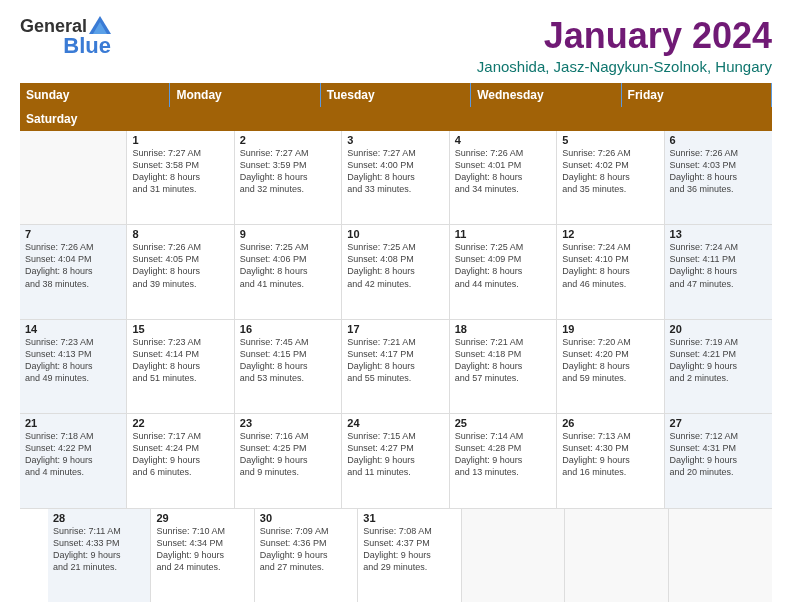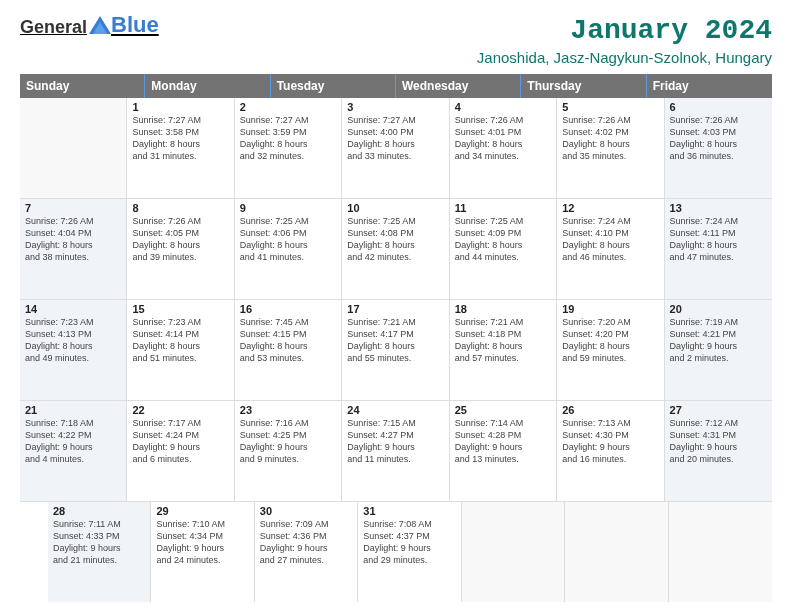--- a/index.html
+++ b/index.html
@@ -18,23 +18,22 @@
       flex-direction: column;
     }
     .header {
       display: flex;
       justify-content: space-between;
       align-items: flex-start;
       margin-bottom: 8px;
     }
     .logo {
       display: flex;
-      flex-direction: row;
-      align-items: center;
-      text-decoration: underline;
+      flex-direction: column;
+      align-items: flex-end;
     }
     .logo-text {
       display: flex;
       align-items: center;
       font-size: 18px;
       font-weight: bold;
       color: #333;
     }
     .logo-general { color: #333; font-size: 18px; }
     .logo-blue { color: #3a7bd5; font-size: 18px; }
@@ -42,40 +41,39 @@
       width: 22px;
       height: 18px;
       margin-left: 2px;
       position: relative;
       top: -2px;
     }
     .title-section {
       text-align: right;
     }
     .month-title {
-      font-size: 28px;
+      font-size: 36px;
       font-weight: bold;
-      color: #0f766e;
+      color: #701a75;
       line-height: 1.1;
-      font-family: Liberation Mono, monospace;
     }
     .location-title {
       font-size: 15px;
       color: #0f766e;
       margin-top: 2px;
     }
     .calendar {
       flex: 1;
       display: flex;
       flex-direction: column;
     }
     .cal-header {
       display: grid;
-      grid-template-columns: repeat(6, 1fr);
-      background: #737373;
+      grid-template-columns: repeat(5, 1fr);
+      background: #a16207;
     }
     .cal-header-cell {
       color: #fff;
       font-size: 12px;
       font-weight: bold;
       padding: 5px 6px;
       text-align: left;
       border-right: 1px solid #5a9ae0;
     }
     .cal-header-cell:last-child { border-right: none; }
@@ -136,22 +134,22 @@
       <div class="location-title">Janoshida, Jasz-Nagykun-Szolnok, Hungary</div>
     </div>
   </div>
 
   <div class="calendar">
     <div class="cal-header">
     <div class="cal-header-cell">Sunday</div>
         <div class="cal-header-cell">Monday</div>
         <div class="cal-header-cell">Tuesday</div>
         <div class="cal-header-cell">Wednesday</div>
-        <div class="cal-header-cell">Thursday</div>
         <div class="cal-header-cell">Friday</div>
+        <div class="cal-header-cell">Saturday</div>
       </div>
     <div class="cal-body">
     <div class="cal-row">
           <div class="cal-cell empty"></div>
           <div class="cal-cell">
             <span class="day-num">1</span>
             <span class="cell-line">Sunrise: 7:27 AM</span>
             <span class="cell-line">Sunset: 3:58 PM</span>
             <span class="cell-line">Daylight: 8 hours</span>
             <span class="cell-line">and 31 minutes.</span>

